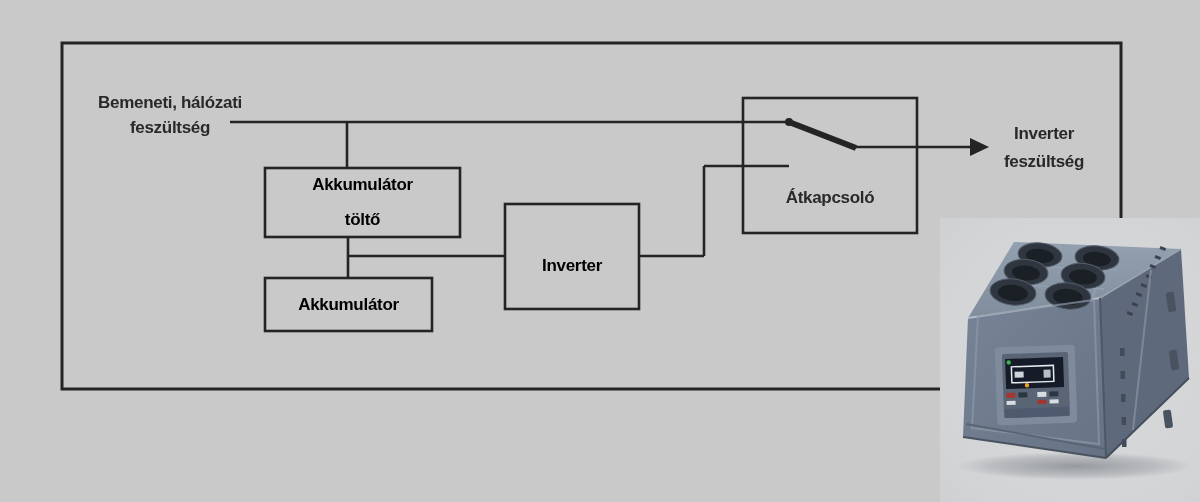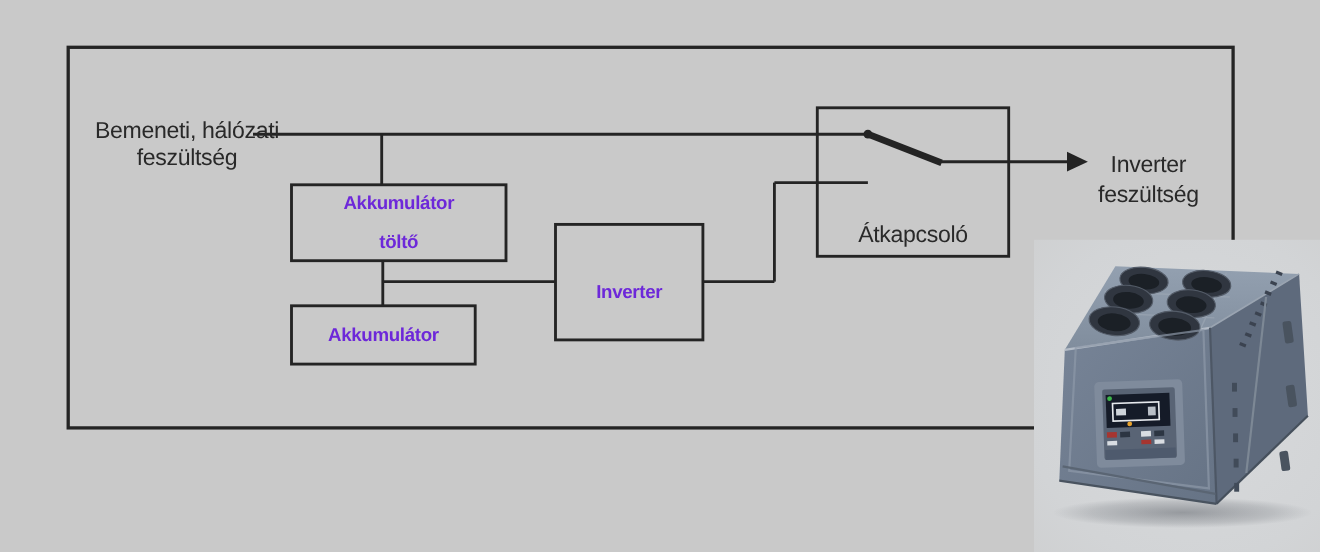--- a/index.html
+++ b/index.html
@@ -7,34 +7,33 @@
     position:relative;
     width:1200px;height:502px;
     background:#c9c9c9;
     overflow:hidden;
     font-family:"Liberation Sans", sans-serif;
   }
   #diagram-svg{position:absolute;left:0;top:0;}
   .lbl{
     position:absolute;
     color:#292929;
-    font-weight:400;
-    font-size:21px;
+    font-weight:700;
+    font-size:17px;
     letter-spacing:-0.3px;
     text-align:center;
     line-height:24px;
     white-space:nowrap;
-    margin-top:16px;
   }
   .lbl span{display:block;}
   .box-lbl{
     position:absolute;
     display:flex;flex-direction:column;
     align-items:center;justify-content:center;
-    color:#6d28d9;font-weight:700;font-size:17px;
+    color:#000000;font-weight:700;font-size:17px;
     letter-spacing:-0.3px;line-height:24px;text-align:center;gap:11px;
   }
   .box-lbl span{display:block;}
   #input-label{left:72px;top:90px;width:196px;line-height:25px;}
   #output-label{left:985px;top:120px;width:118px;line-height:28px;}
   #charger-label{left:265px;top:168px;width:195px;height:69px;}
   #battery-label{left:265px;top:278px;width:167px;height:53px;}
   #inverter-label{left:505px;top:204px;width:134px;height:123px;}
   #switch-label{left:743px;top:186px;width:174px;}
   #ups-photo{

